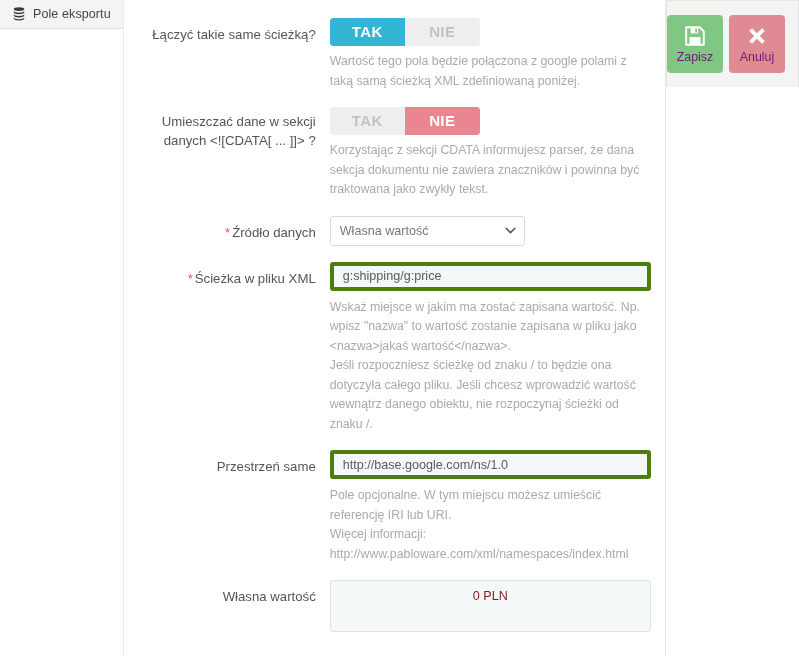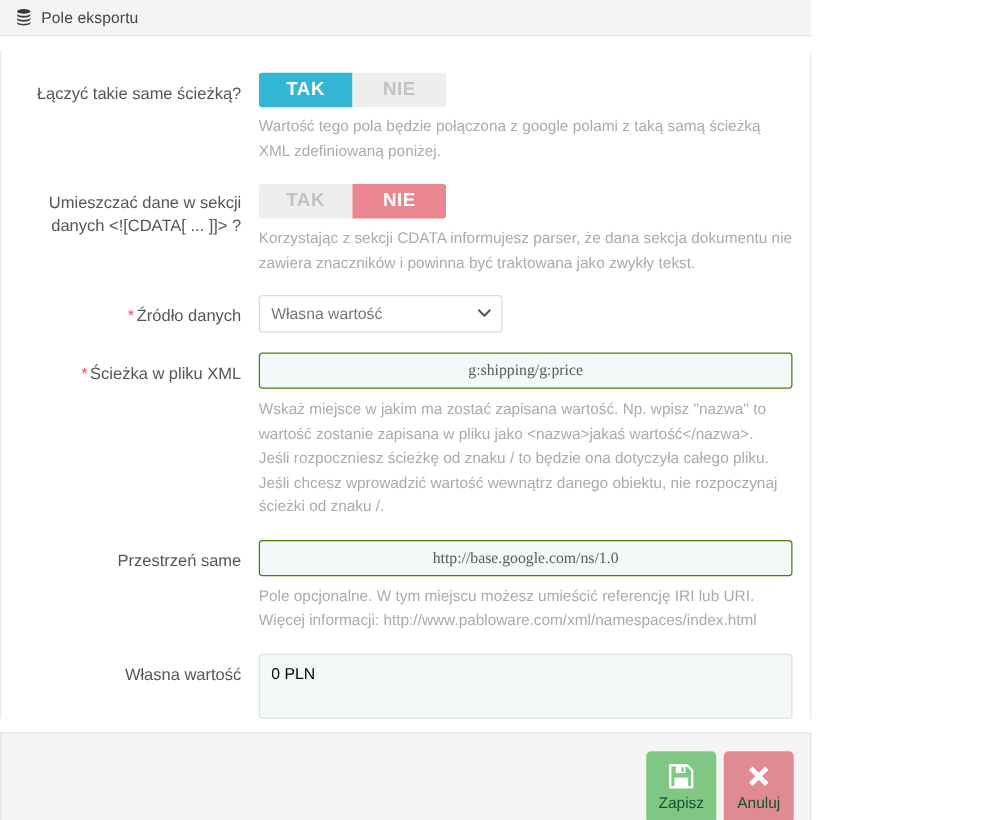--- a/index.html
+++ b/index.html
@@ -8,27 +8,25 @@
     background: #ffffff;
     font-family: "Liberation Sans", sans-serif;
   }
   body {
     width: 799px;
     height: 656px;
     overflow: hidden;
   }
 
   .panel {
-    width: 649px;
+    width: 799px;
     height: 656px;
     background: #ffffff;
     box-sizing: border-box;
     display: flex;
-    flex-direction: column;
-    gap: 11px;
   }
 
   
   .panel-header {
     height: 29px;
     background: #f4f4f4;
     border-bottom: 1px solid #e2e2e2;
     display: flex;
     align-items: center;
     padding: 0 12px;
@@ -129,44 +127,44 @@
   .toggle-btn.left { border-radius: 3px 0 0 3px; }
   .toggle-btn.right { border-radius: 0 3px 3px 0; }
 
   
   .text-input {
     display: block;
     width: 100%;
     height: 29px;
     box-sizing: border-box;
     background: #f5f8f8;
-    border: 1px solid #4d7c0f;
+    border: 4px solid #4d7c0f;
     border-radius: 3px;
     padding: 0 9px;
     font-size: 12.6px;
     color: #5a5a5a;
-    font-family: Liberation Serif, serif;
+    font-family: Liberation Sans, sans-serif;
     outline: none;
-    text-align: center;
   }
   .textarea-input {
     display: block;
     width: 100%;
     height: 52px;
     box-sizing: border-box;
     background: #f5f8f8;
     border: 1px solid #dbe3e3;
     border-radius: 3px;
     padding: 7px 9px;
     font-size: 12.6px;
-    color: #000000;
+    color: #7f1d1d;
     font-family: "Liberation Sans", sans-serif;
     outline: none;
     resize: none;
     line-height: 17px;
+    text-align: center;
   }
   .select-wrap {
     position: relative;
     width: 195px;
   }
   .select-input {
     display: block;
     width: 195px;
     height: 30px;
     box-sizing: border-box;
@@ -217,21 +215,21 @@
     justify-content: center;
     gap: 3px;
     cursor: pointer;
     font-family: "Liberation Sans", sans-serif;
     padding: 0;
   }
   .footer-btn.save { background: #81c784; }
   .footer-btn.cancel { background: #e08b93; }
   .footer-btn-label {
     font-size: 12.4px;
-    color: #14532d;
+    color: #701a75;
   }
   .footer-icon { display: block; }
 
   .bottom-strip {
     height: 11px;
     background: #fbfbfb;
     border-top: 1px solid #eeeeee;
     flex: none;
   }
 </style>

